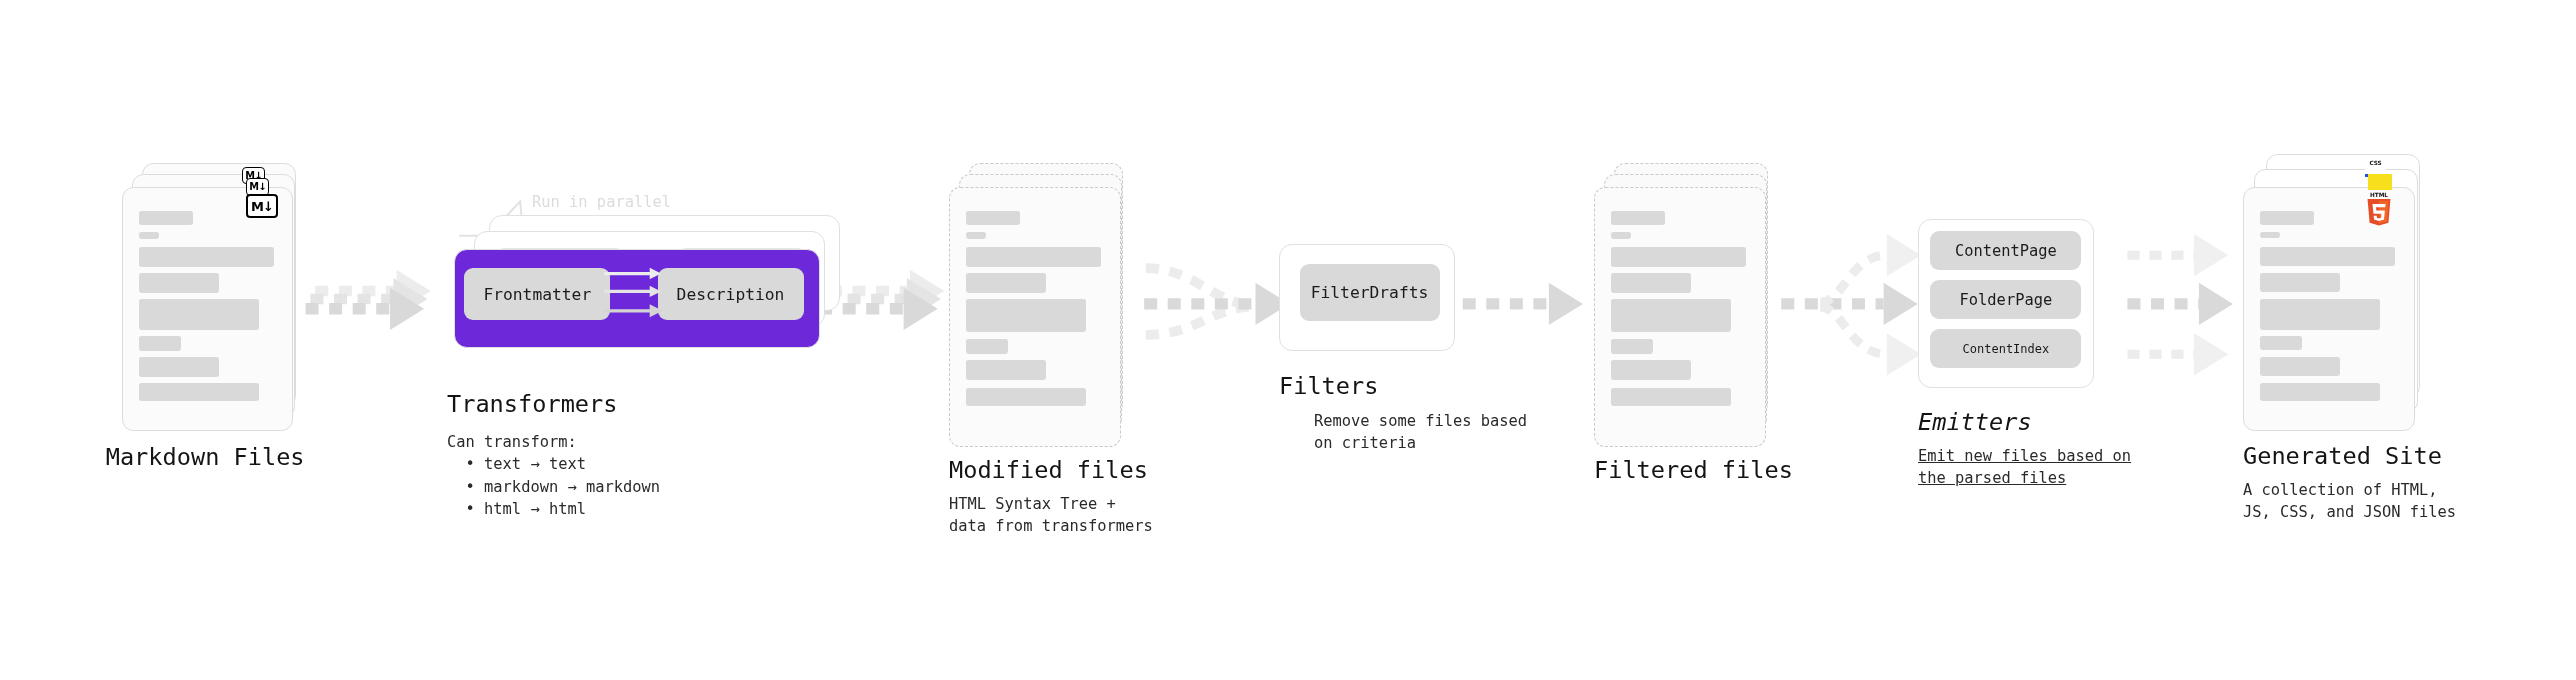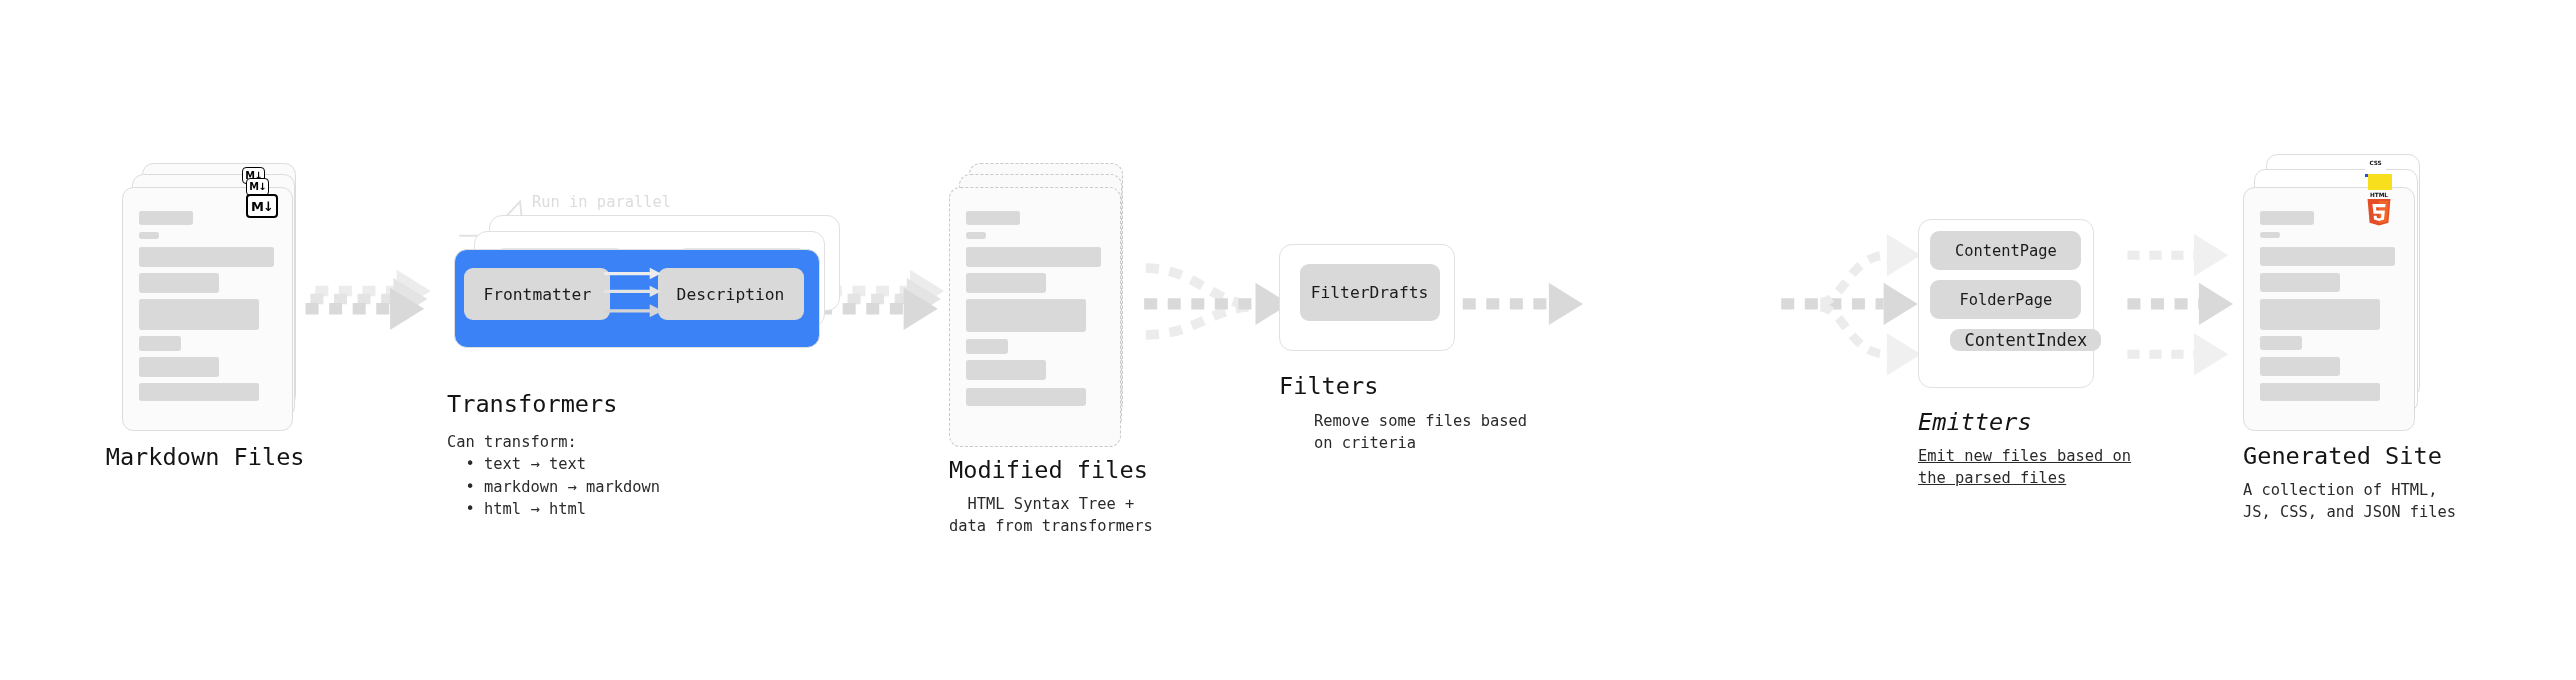--- a/index.html
+++ b/index.html
@@ -170,21 +170,21 @@
     <div class="groupbox" style="left:42px;top:19.5px;width:351px;height:96px;">
       <div class="pill" style="left:19.5px;top:16.3px;width:130px;height:50px;background:#ededed;"></div>
       <div class="pill" style="left:202px;top:16.3px;width:130px;height:50px;background:#ededed;"></div>
     </div>
 
     <div class="groupbox" style="left:27px;top:36px;width:351px;height:96px;">
       <div class="pill" style="left:19.5px;top:16.3px;width:130px;height:50px;background:#e6e6e6;"></div>
       <div class="pill" style="left:202px;top:16.3px;width:130px;height:50px;background:#e6e6e6;"></div>
     </div>
 
-    <div class="groupbox" style="left:6.5px;top:54px;width:366px;height:99px;background:#3b82f6;">
+    <div class="groupbox" style="left:6.5px;top:54px;width:366px;height:99px;background:#6d28d9;">
       <div class="pill" style="left:9.8px;top:18px;width:146px;height:52px;">Frontmatter</div>
       <div class="pill" style="left:203px;top:18px;width:146px;height:52px;">Description</div>
     </div>
 
     <svg style="position:absolute;left:154px;top:72px;width:73px;height:65px;" viewBox="0 0 90 80" width="73" height="65">
       <line x1="4" y1="8" x2="62" y2="8" stroke="#ececec" stroke-width="4"></line>
       <path d="M60,1 L74,8 L60,15 Z" fill="#ececec"></path>
       <line x1="4" y1="30" x2="62" y2="30" stroke="#e4e4e4" stroke-width="4"></line>
       <path d="M60,23 L74,30 L60,37 Z" fill="#e4e4e4"></path>
       <line x1="4" y1="54" x2="62" y2="54" stroke="#d4d4d4" stroke-width="4"></line>
@@ -207,39 +207,56 @@
         <div class="skel" style="left:16.3px;top:44px;width:19.5px;height:6.5px;"></div>
         <div class="skel" style="left:16.3px;top:59px;width:135px;height:19.5px;"></div>
         <div class="skel" style="left:16.3px;top:85px;width:80px;height:19.5px;"></div>
         <div class="skel" style="left:16.3px;top:111px;width:120px;height:32.5px;"></div>
         <div class="skel" style="left:16.3px;top:151px;width:42px;height:14.6px;"></div>
         <div class="skel" style="left:16.3px;top:172px;width:80px;height:19.5px;"></div>
         <div class="skel" style="left:16.3px;top:200px;width:120px;height:18px;"></div>
       </div>
     </div>
     <div class="title" style="left:0px;top:293px;">Modified files</div>
-    <div class="subtitle" style="left:0px;top:330px;text-align:center;">HTML Syntax Tree +
+    <div class="subtitle" style="left:0px;top:330px;">HTML Syntax Tree +
 data from transformers</div>
   </div>
 
   <div class="stage" style="left:1279px;top:244px;">
     <div class="groupbox" style="left:0;top:0;width:176px;height:107px;">
       <div class="pill" style="left:19.5px;top:18.7px;width:140px;height:57px;">FilterDrafts</div>
     </div>
     <div class="title" style="left:0px;top:128px;">Filters</div>
     <div class="subtitle" style="left:0px;top:166px;margin-left:35px;">Remove some files based
 on criteria</div>
   </div>
 
+  <div class="stage" style="left:1594px;top:163px;">
+    <div class="sheetstack" style="width:187px;height:284px;">
+      <div class="sheet dashed rear" style="left:19.5px;top:0;width:154px;height:252px;"></div>
+      <div class="sheet dashed mid" style="left:9.8px;top:11.4px;width:163px;height:256px;"></div>
+      <div class="sheet dashed front" style="left:0;top:24.4px;width:172px;height:260px;">
+        <div class="skel" style="left:16.3px;top:23px;width:54px;height:14px;"></div>
+        <div class="skel" style="left:16.3px;top:44px;width:19.5px;height:6.5px;"></div>
+        <div class="skel" style="left:16.3px;top:59px;width:135px;height:19.5px;"></div>
+        <div class="skel" style="left:16.3px;top:85px;width:80px;height:19.5px;"></div>
+        <div class="skel" style="left:16.3px;top:111px;width:120px;height:32.5px;"></div>
+        <div class="skel" style="left:16.3px;top:151px;width:42px;height:14.6px;"></div>
+        <div class="skel" style="left:16.3px;top:172px;width:80px;height:19.5px;"></div>
+        <div class="skel" style="left:16.3px;top:200px;width:120px;height:18px;"></div>
+      </div>
+    </div>
+    <div class="title" style="left:0px;top:293px;">Filtered files</div>
+  </div>
 
   <div class="stage" style="left:1918px;top:219px;">
     <div class="groupbox" style="left:0;top:0;width:176px;height:169px;">
       <div class="pill" style="left:11.4px;top:11.4px;width:151px;height:39px;font-size:15.4px;">ContentPage</div>
       <div class="pill" style="left:11.4px;top:60px;width:151px;height:39px;font-size:15.4px;">FolderPage</div>
-      <div class="pill" style="left:11.4px;top:109px;width:151px;height:22px;font-size:17px;margin-left:20px;">ContentIndex</div>
+      <div class="pill" style="left:11.4px;top:109px;width:151px;height:39px;font-size:12px;">ContentIndex</div>
     </div>
     <div class="title" style="left:0px;top:189px;font-style:italic;">Emitters</div>
     <div class="subtitle" style="left:0px;top:226px;text-decoration:underline;">Emit new files based on
 the parsed files</div>
   </div>
 
   <div class="stage" style="left:2243px;top:154px;">
     <div class="sheetstack" style="width:195px;height:284px;">
       <div class="sheet rear back2" style="left:23px;top:0;width:154px;height:244px;"></div>
       <div class="css-badge" style="left:122px;top:6.5px;">CSS</div>

